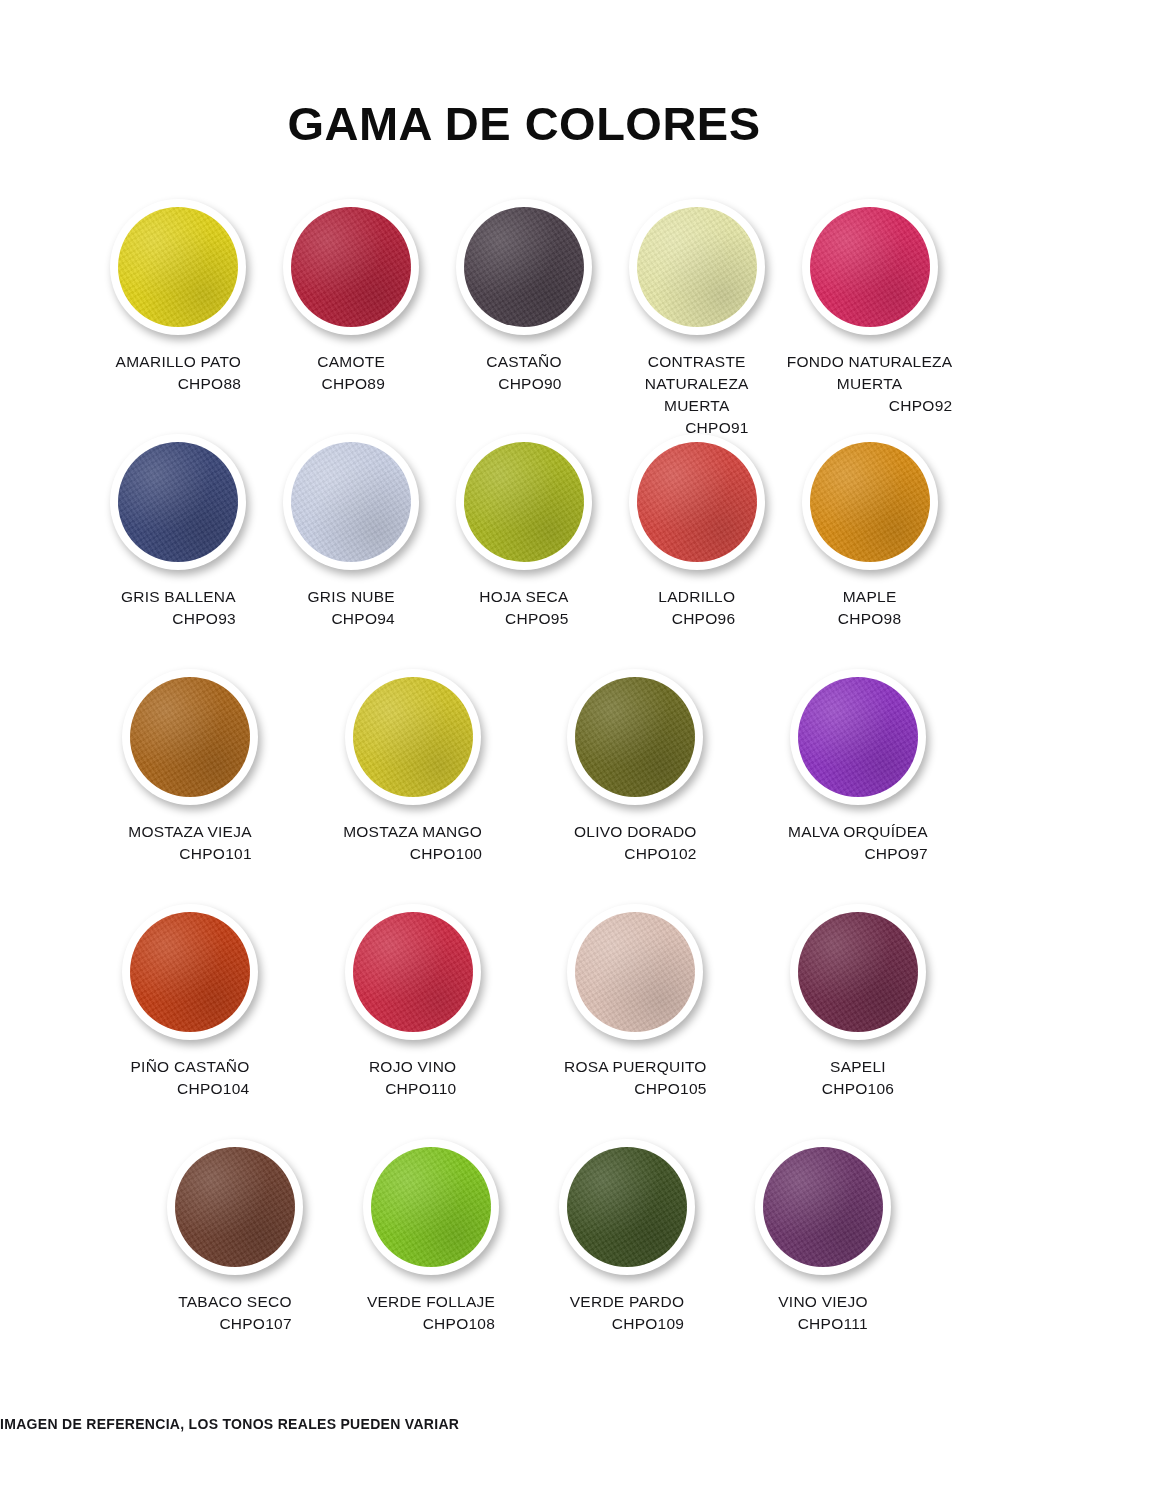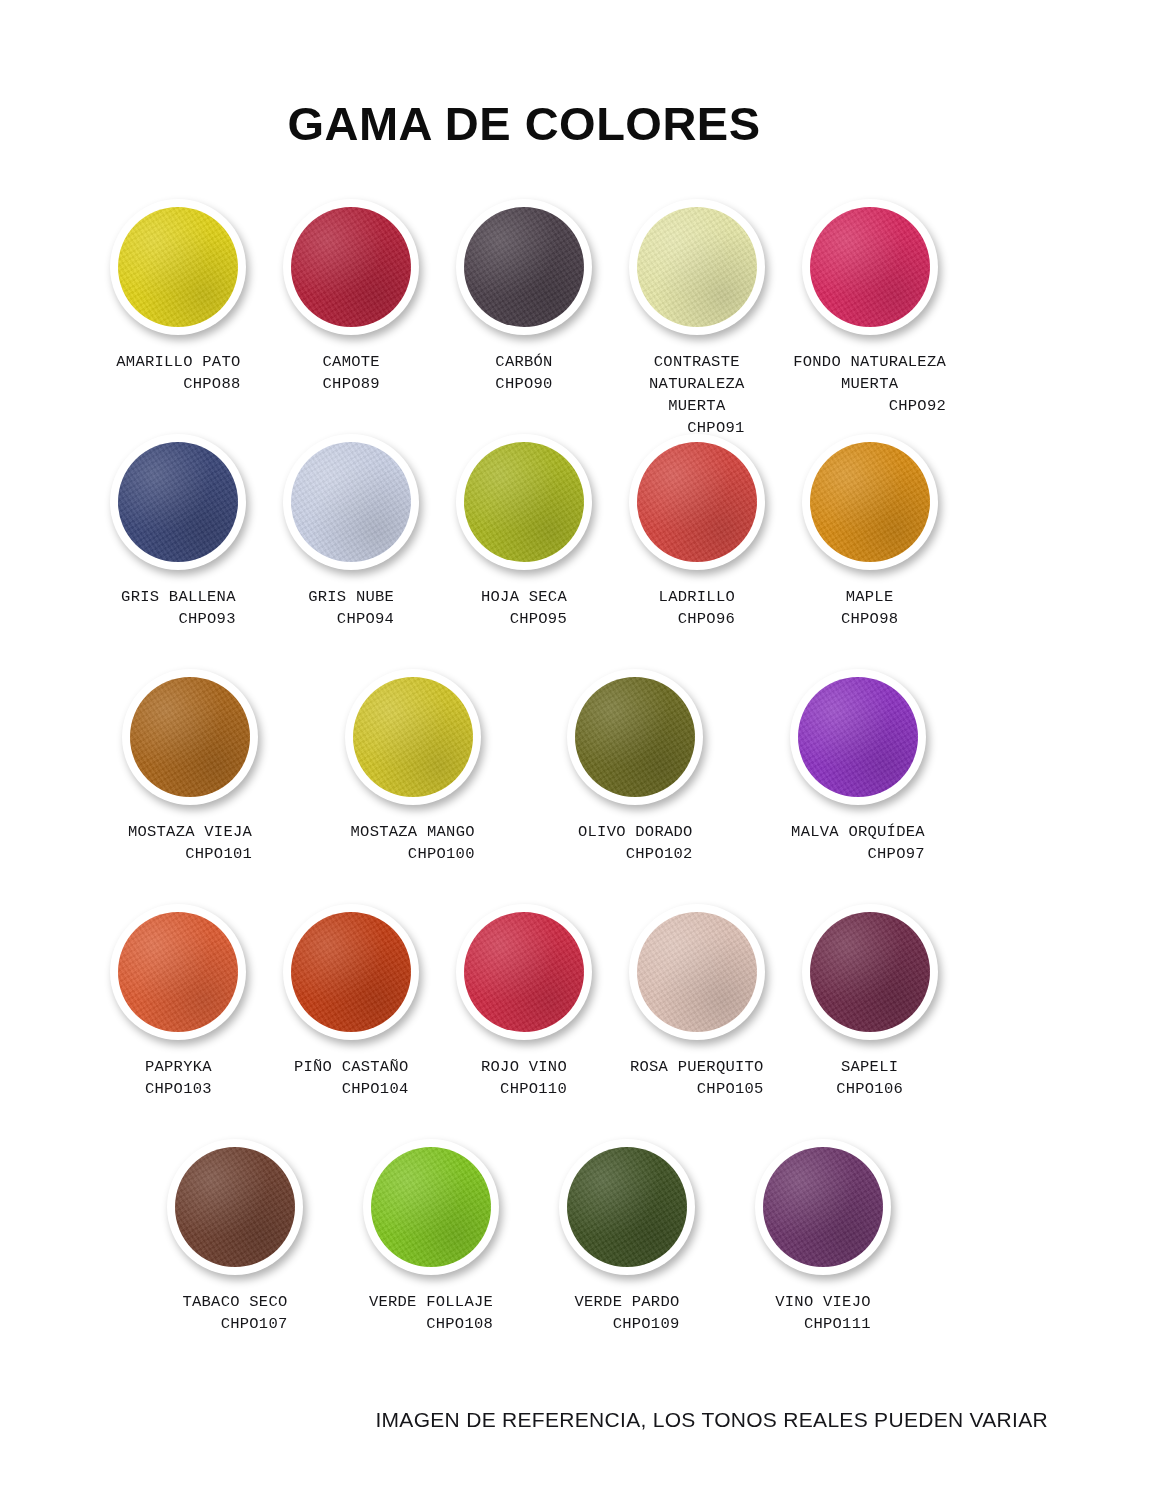--- a/index.html
+++ b/index.html
@@ -30,21 +30,20 @@
     letter-spacing: 0.5px;
     color: #0d0d0d;
     margin: 0;
     padding-top: 100px;
     line-height: 1;
   }
 
   .grid {
     margin-top: 52px;
     padding: 0 92px;
-    font-family: Liberation Mono, monospace;
   }
 
   .row {
     display: flex;
     justify-content: space-between;
     align-items: flex-start;
     margin-bottom: 0;
     height: 235px;
   }
 
@@ -117,24 +116,25 @@
   .code {
     display: block;
     text-align: right;
   }
 
   .footer {
     position: absolute;
     left: 0;
     right: 0;
     bottom: 68px;
-    text-align: right;
-    font-size: 21px;
+    text-align: left;
+    font-size: 14px;
     letter-spacing: 0.3px;
     color: #16161a;
+    font-weight: bold;
   }
 </style>
 </head>
 <body style="background: rgb(255, 255, 255);">
 
 <div class="page">
 
   <h1 class="title">GAMA DE COLORES</h1>
 
   <div class="grid">
@@ -154,21 +154,21 @@
             </div>
           </div>
           <div class="label"><span>CAMOTE</span><span class="code">CHPO89</span></div>
         </div>
         <div class="cell">
           <div class="swatch-wrap">
             <div class="swatch-ring">
               <div class="swatch-disc" style="background-color: rgb(74, 63, 73);"></div>
             </div>
           </div>
-          <div class="label"><span>CARBÓN</span><span class="code">CHPO90</span></div>
+          <div class="label"><span>CASTAÑO</span><span class="code">CHPO90</span></div>
         </div>
         <div class="cell">
           <div class="swatch-wrap">
             <div class="swatch-ring">
               <div class="swatch-disc" style="background-color: rgb(228, 229, 168);"></div>
             </div>
           </div>
           <div class="label"><span>CONTRASTE
 NATURALEZA
 MUERTA</span><span class="code">CHPO91</span></div>
@@ -256,28 +256,20 @@
               <div class="swatch-disc" style="background-color: rgb(140, 51, 192);"></div>
             </div>
           </div>
           <div class="label"><span>MALVA ORQUÍDEA</span><span class="code">CHPO97</span></div>
         </div>
       </div>
       <div class="row">
         <div class="cell">
           <div class="swatch-wrap">
             <div class="swatch-ring">
-              <div class="swatch-disc" style="background-color: rgb(219, 91, 50);"></div>
-            </div>
-          </div>
-          <div class="label"><span>PAPRYKA</span><span class="code">CHPO103</span></div>
-        </div>
-        <div class="cell">
-          <div class="swatch-wrap">
-            <div class="swatch-ring">
               <div class="swatch-disc" style="background-color: rgb(193, 61, 20);"></div>
             </div>
           </div>
           <div class="label"><span>PIÑO CASTAÑO</span><span class="code">CHPO104</span></div>
         </div>
         <div class="cell">
           <div class="swatch-wrap">
             <div class="swatch-ring">
               <div class="swatch-disc" style="background-color: rgb(204, 42, 68);"></div>
             </div>

